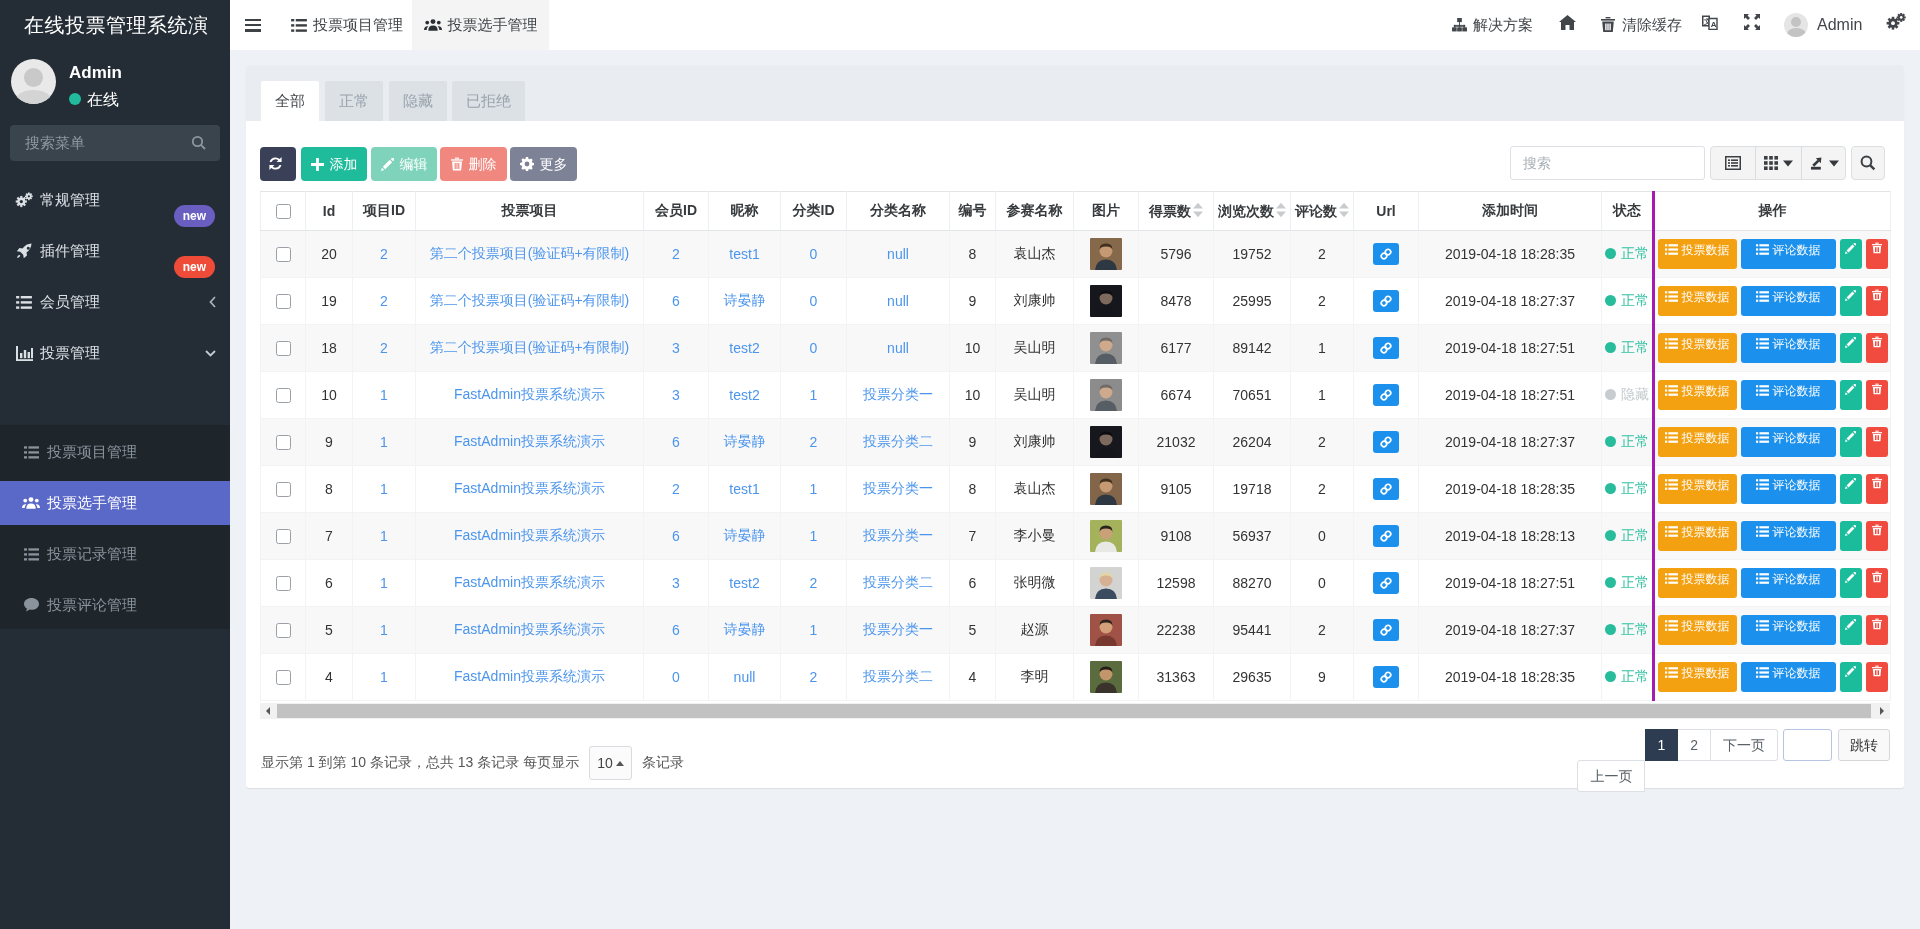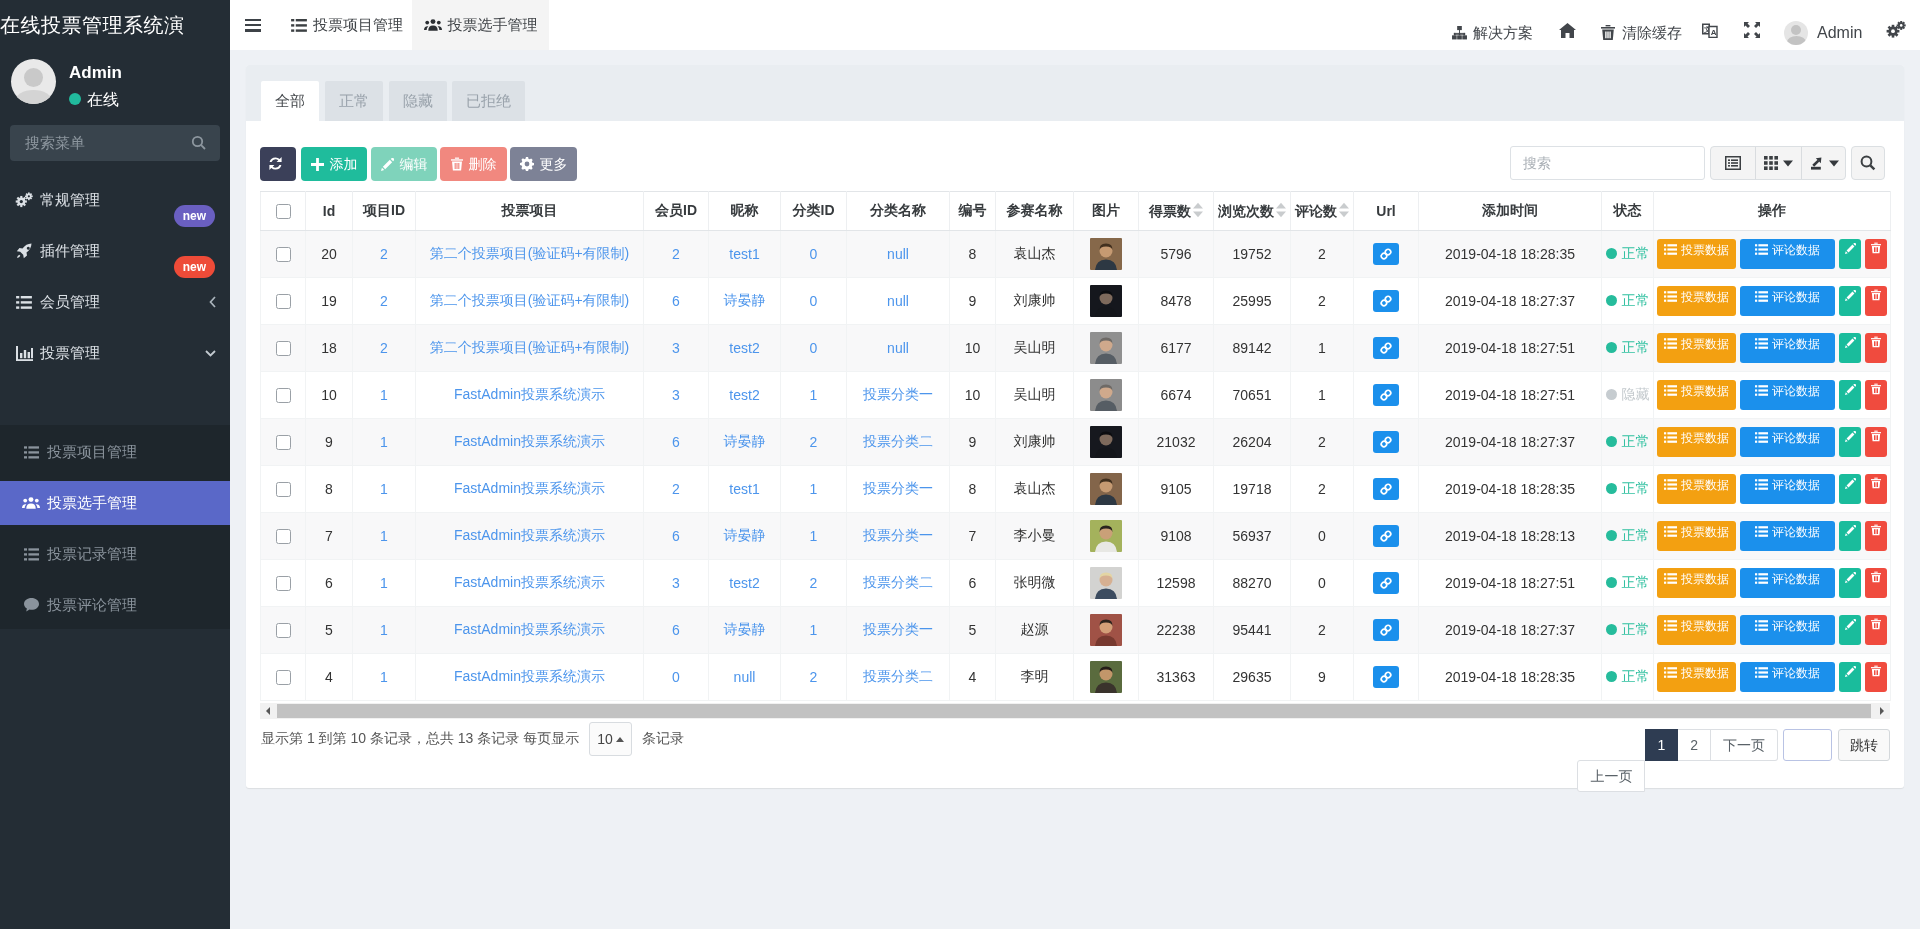--- a/index.html
+++ b/index.html
@@ -1,20 +1,20 @@
 <!DOCTYPE html>
 <html lang="zh"><head>
 <meta charset="utf-8">
 <title>在线投票管理系统演示</title>
 <style>
 * { margin:0; padding:0; box-sizing:border-box; }
 html,body { width:1920px; height:929px; overflow:hidden; font-family:"Liberation Sans",sans-serif; background:#eef1f5; }
 
 #sidebar { position:absolute; left:0; top:0; width:230px; height:929px; background:#242d35; z-index:30; }
-#logo { height:50px; background:#242d35; color:#fff; font-size:20px; line-height:50px; white-space:nowrap; overflow:hidden; font-weight:400; letter-spacing:.5px; }
+#logo { height:50px; background:#242d35; color:#fff; font-size:20px; line-height:50px; white-space:nowrap; overflow:hidden; padding-left:24px; font-weight:400; letter-spacing:.5px; }
 #userpanel { position:relative; height:75px; }
 .avatar-big { position:absolute; left:11px; top:9px; width:45px; height:45px; border-radius:50%; background:#e9e9e9; overflow:hidden; }
 .avatar-big .head { position:absolute; left:13px; top:9px; width:19px; height:19px; border-radius:50%; background:#c9c9c9; }
 .avatar-big .body { position:absolute; left:4px; top:31px; width:37px; height:22px; border-radius:50%; background:#d4d4d4; }
 #userpanel .uname { position:absolute; left:69px; top:13px; color:#fff; font-weight:bold; font-size:17px; }
 #userpanel .status { position:absolute; left:69px; top:40px; color:#fff; font-size:16px; }
 #userpanel .status .dot { display:inline-block; width:12px; height:12px; border-radius:50%; background:#21ba9d; margin-right:6px; }
 #sbsearch { position:absolute; left:10px; top:125px; width:210px; height:36px; background:#39444d; border-radius:4px; color:#8d979f; font-size:15px; line-height:36px; padding-left:15px; }
 #sbsearch svg { position:absolute; right:13px; top:10px; }
 #menu { position:absolute; top:178px; left:0; width:230px; }
@@ -31,21 +31,21 @@
 .smi .tx { position:absolute; left:47px; }
 .smi.active { background:#5a68c8; color:#fff; height:44px; }
 #submenu { padding-top:5px; }
 
 #navbar { position:absolute; left:230px; top:0; width:1690px; height:50px; background:#fff; z-index:20; }
 #hamb { position:absolute; left:15px; top:19px; width:16px; height:13px; }
 #hamb div { height:2.2px; background:#3d4247; margin-bottom:3px; }
 .navtab { position:absolute; top:0; height:50px; line-height:50px; font-size:15px; color:#404448; }
 .navtab .ic { margin-right:6px; vertical-align:-2px; }
 #tab2 { background:#f4f4f4; }
-.nritem { position:absolute; top:8px; height:48px; line-height:50px; color:#42464b; font-size:15px; }
+.nritem { position:absolute; top:0; height:48px; line-height:50px; color:#42464b; font-size:15px; }
 .nravatar { width:24px; height:24px; border-radius:50%; background:#e5e5e5; display:inline-block; vertical-align:-7px; margin-right:9px; position:relative; overflow:hidden;}
 .nravatar i{position:absolute;left:7px;top:4px;width:10px;height:10px;border-radius:50%;background:#c3c3c3;}
 .nravatar b{position:absolute;left:2.5px;top:15px;width:19px;height:12px;border-radius:50%;background:#c3c3c3;}
 
 #content { position:absolute; left:230px; top:50px; width:1690px; height:879px; background:#eef1f5; }
 #panel { position:absolute; left:16px; top:15px; width:1658px; height:723px; background:#fff; border-radius:3px; box-shadow:0 1px 1px rgba(0,0,0,0.08); }
 #tabstrip { position:absolute; left:0; top:0; width:1658px; height:56px; background:#e9edf1; border-radius:3px 3px 0 0; }
 .ftab { position:absolute; top:16px; height:40px; line-height:40px; text-align:center; font-size:15px; border-radius:2px 2px 0 0; }
 .ftab.on { background:#fff; color:#464a4e; }
 .ftab.off { background:#dce1e6; color:#99a2ab; }
@@ -56,21 +56,21 @@
 .rinput { position:absolute; top:81px; left:1264px; width:195px; height:34px; border:1px solid #dde1e5; border-radius:3px; background:#fff; color:#aab0b6; font-size:14px; line-height:32px; padding-left:12px; }
 .rgroup { position:absolute; top:81px; left:1464px; width:136px; height:34px; border:1px solid #dbdfe2; border-radius:4px; background:#f4f4f4; }
 .rgroup .gb { position:absolute; top:0; height:32px; border-right:1px solid #d9dcdf; display:flex; align-items:center; justify-content:center; }
 .rbtn { position:absolute; top:81px; left:1605px; width:34px; height:34px; border:1px solid #dbdfe2; border-radius:4px; background:#f4f4f4; display:flex; align-items:center; justify-content:center; }
 
 #tablewrap { position:absolute; left:14px; top:126px; width:1630px; }
 .tb { border-collapse:collapse; table-layout:fixed; width:1630px; font-size:14px; color:#333; }
 .tb th { height:39px; font-weight:bold; text-align:center; border:1px solid #edeff1; border-top:1px solid #e2e5e8; border-bottom:1px solid #e2e5e8; color:#373b3e; padding:0; }
 .tb td { height:47px; text-align:center; border:1px solid #f1f3f4; padding:0; }
 .tb tr.odd td { background:#f8f8f9; }
-.tb th:last-child, .tb td:last-child { border-left:1px solid #a21caf; }
+.tb th:last-child, .tb td:last-child { border-left:3px solid #a21caf; }
 .lk { color:#4c95ec; }
 .cb { display:inline-block; width:15px; height:15px; border:1px solid #9aa0a6; border-radius:2.5px; background:#fff; vertical-align:middle; }
 .carets { margin-left:2px; vertical-align:-2px; }
 .avwrap { display:flex; justify-content:center; }
 .urlbtn { display:inline-flex; width:26px; height:22px; background:#1b90ec; border-radius:3px; align-items:center; justify-content:center; }
 .st.ok { color:#33c1a2; }
 .st.hd { color:#c3c9cd; }
 .st .dt { display:inline-block; width:11px; height:11px; border-radius:50%; margin-right:5px; vertical-align:-1px; }
 .st.ok .dt { background:#26bc9c; }
 .st.hd .dt { background:#c6ccd0; }
@@ -79,21 +79,21 @@
 .ob.cmt { background:#1b90ec; padding:0 15px; margin-right:4px; }
 .ob.ed { background:#1abc9c; width:22px; margin-right:4px; }
 .ob.del { background:#f04b3e; width:22px; }
 
 #hscroll { position:absolute; left:14px; top:638px; width:1630px; height:16px; background:#f1f1f1; }
 #hscroll .thumb { position:absolute; left:17px; top:1px; width:1594px; height:14px; background:#c2c2c2; }
 #hscroll .ar { position:absolute; top:3.5px; width:0; height:0; border:4.5px solid transparent; }
 #hscroll .arl { left:6px; border-right-color:#575757; border-left-width:0; }
 #hscroll .arr { right:6px; border-left-color:#575757; border-right-width:0; }
 #pager { position:absolute; left:14px; top:620px; width:1630px; height:80px; font-size:14px; color:#555; }
-#pginfo { position:absolute; left:1px; top:36px; line-height:34px; }
+#pginfo { position:absolute; left:1px; top:60px; line-height:34px; }
 .pgsel { display:inline-block; width:43px; height:34px; border:1px solid #d8dce0; border-radius:3px; background:#fbfbfb; text-align:center; line-height:32px; color:#444; margin:0 6px; vertical-align:middle; }
 .pgsel .up { display:inline-block; width:0; height:0; border:4px solid transparent; border-bottom:5px solid #555; vertical-align:2px; margin-left:3px; }
 #pgbtns { position:absolute; right:0; top:44px; height:32px; }
 .pgb { display:inline-block; float:left; height:32px; line-height:30px; border:1px solid #dcdfe3; border-left:none; padding:0 12px; color:#5a6268; background:#fff; }
 .pgb.first { border-left:1px solid #dcdfe3; border-radius:3px 0 0 3px;margin-top:31px; }
 .pgb.num { padding:0 12px; }
 .pgb.act { background:#2e3c52; border-color:#2e3c52; color:#fff; }
 .pgb.lastr { border-radius:0 3px 3px 0; }
 .pginput { display:inline-block; float:left; width:49px; height:32px; border:1px solid #b9c3e4; border-radius:3px; background:#fff; margin-left:5px; }
 .pgjump { display:inline-block; float:left; height:32px; line-height:30px; border:1px solid #d4d8db; border-radius:3px; background:#f9f9f9; padding:0 11px; margin-left:6px; color:#333; }

